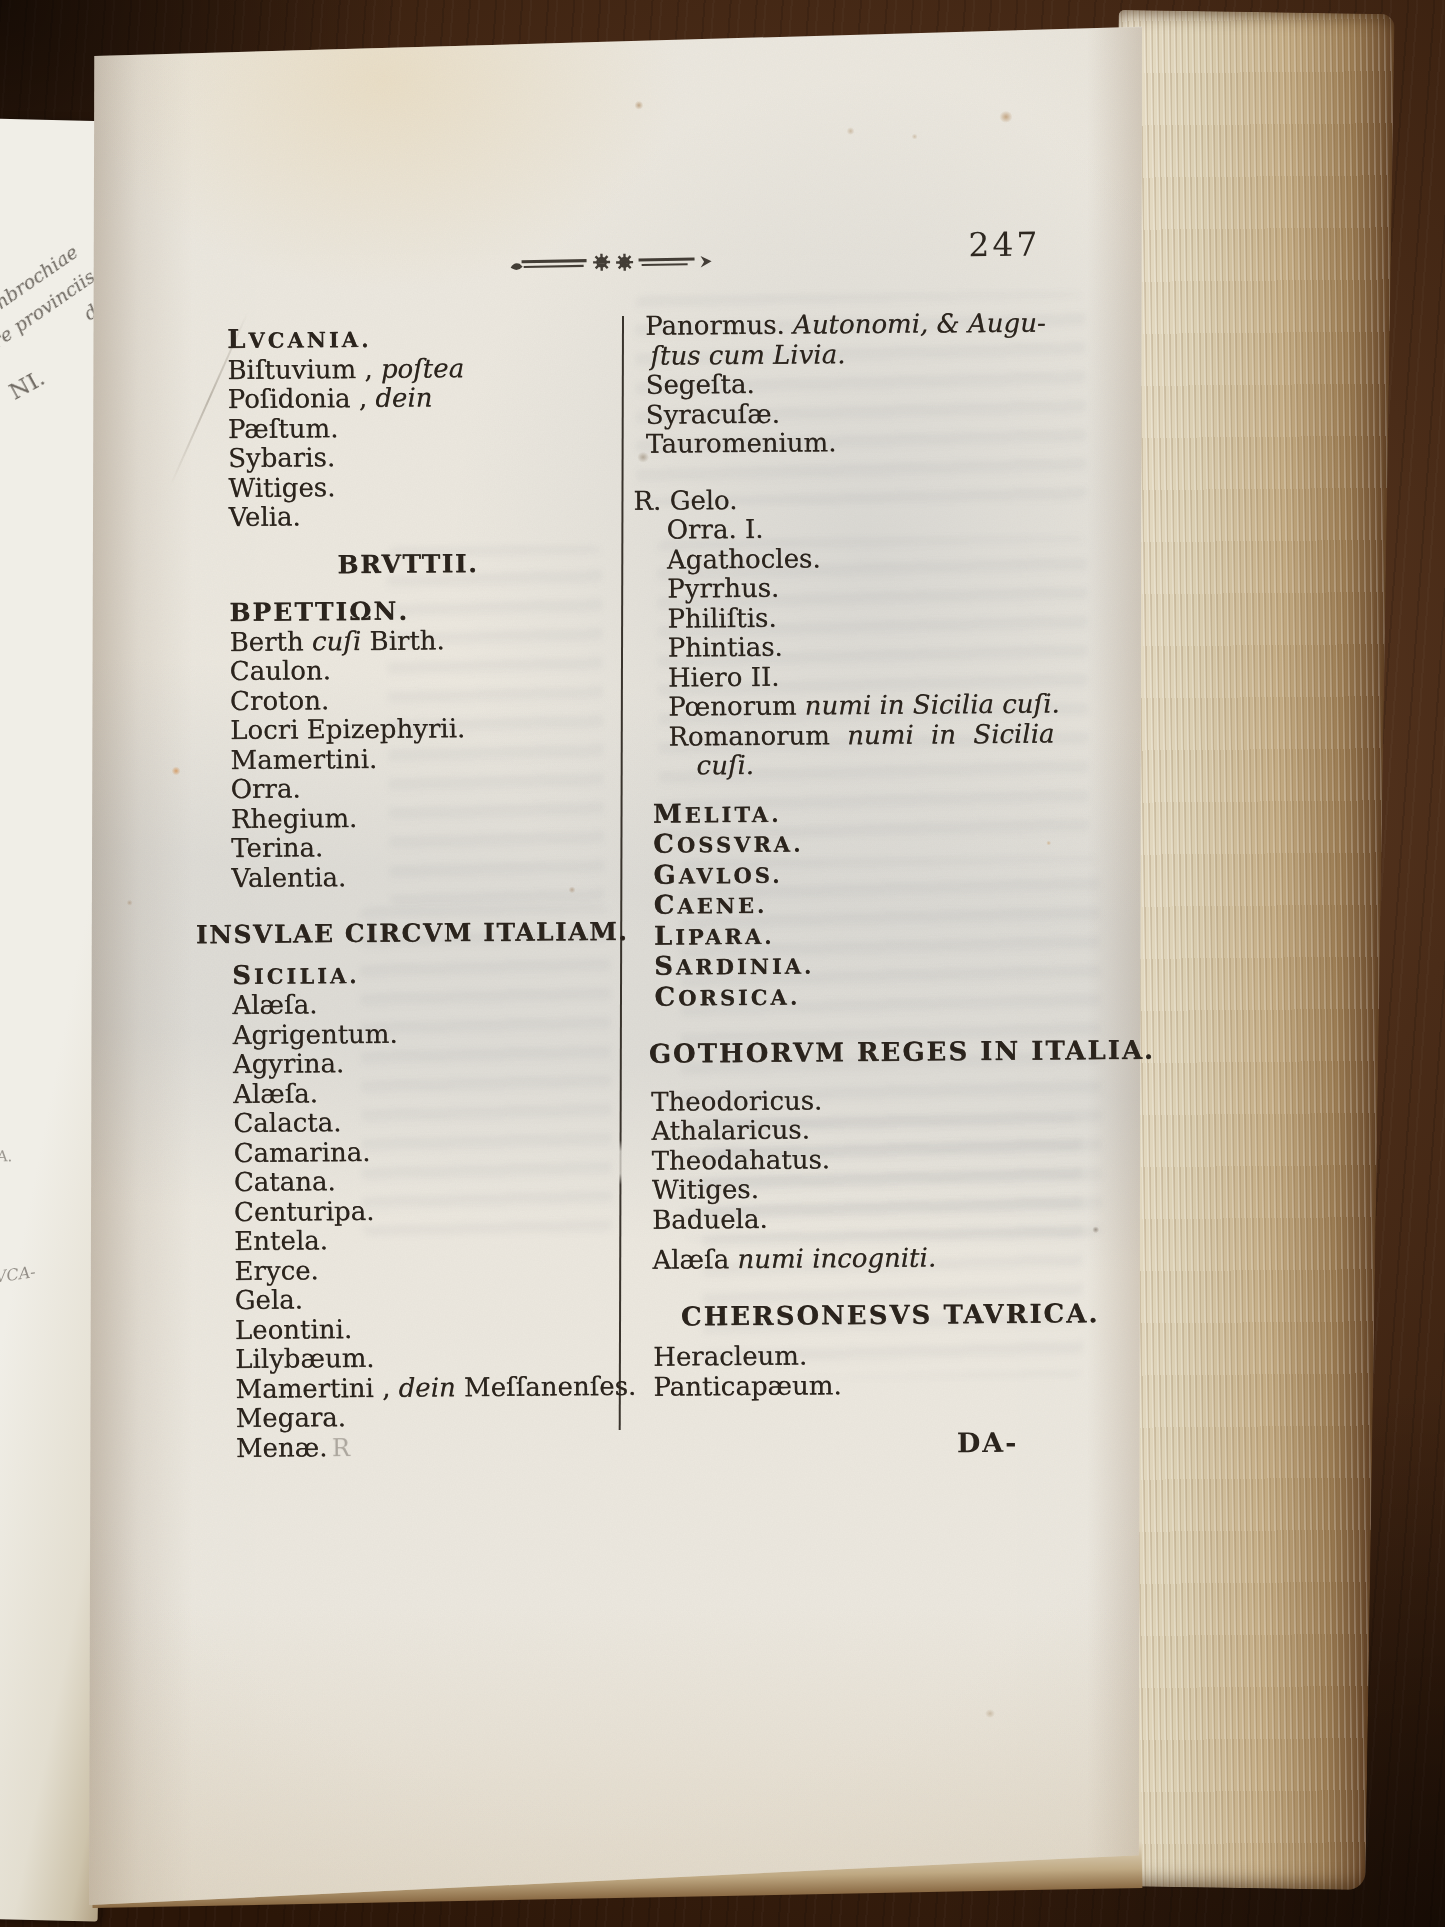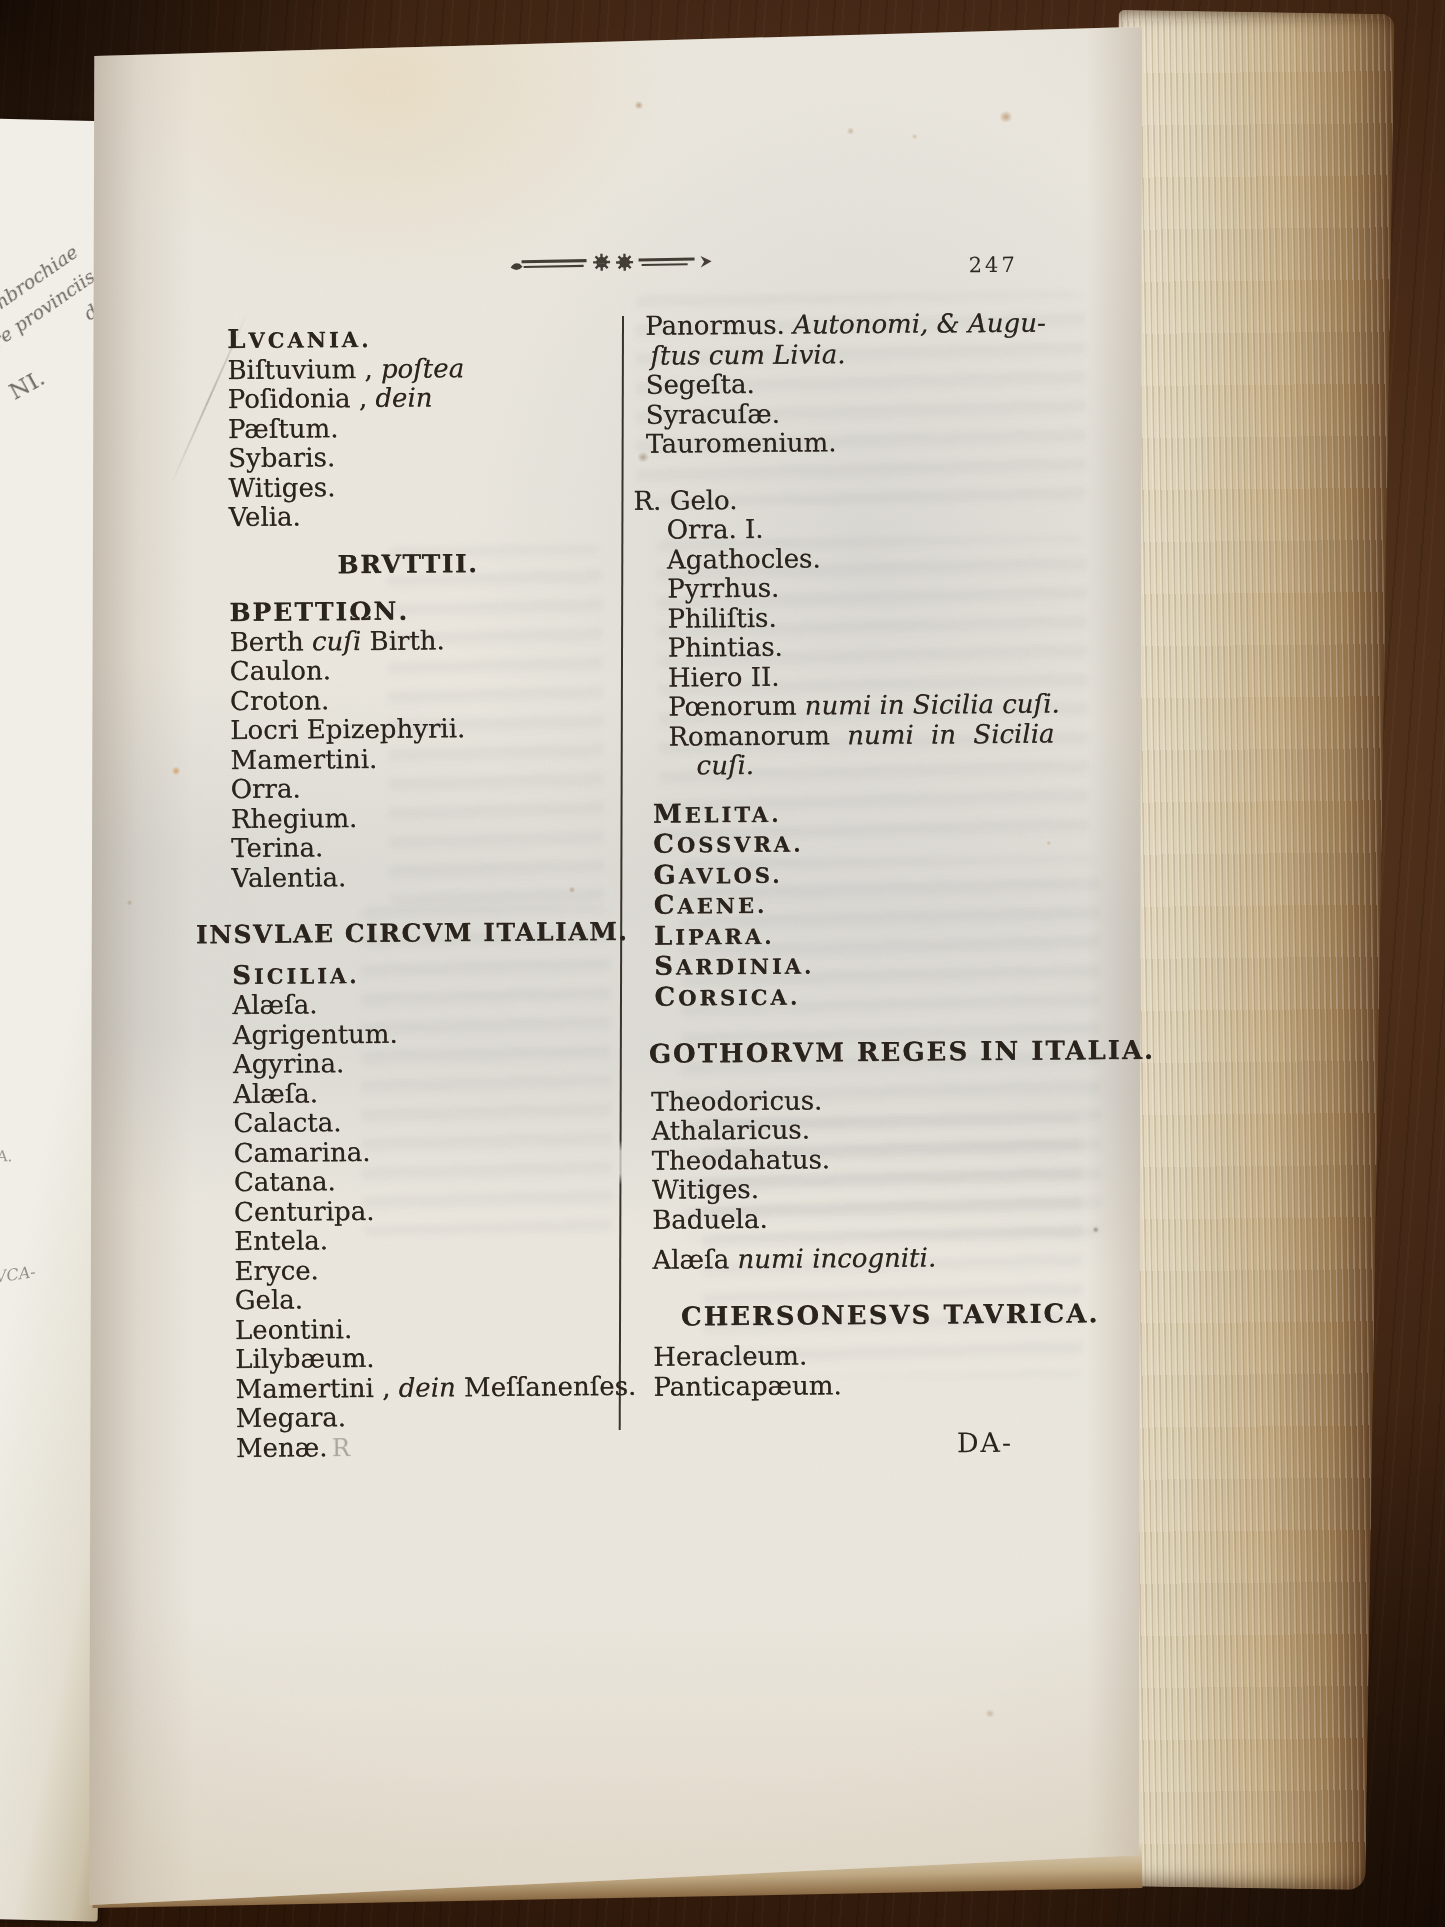--- a/index.html
+++ b/index.html
@@ -58,21 +58,21 @@
   .grain{position:absolute;inset:0;opacity:.5;pointer-events:none;}
   .crease{position:absolute;left:120px;top:280px;width:2px;height:190px;
     background:linear-gradient(180deg,transparent,rgba(120,110,95,0.4),transparent);
     transform:rotate(24deg);z-index:4;}
   
   .text-layer{position:absolute;inset:0;z-index:4;transform:rotate(-0.45deg);transform-origin:610px 950px;color:#2b241d;}
   .ghost{position:absolute;border-radius:10px;opacity:.55;filter:blur(3px);
     background:repeating-linear-gradient(179deg, rgba(100,106,118,0.11) 0 10px, rgba(100,106,118,0.03) 10px 15px, transparent 15px 29px);}
   .spot{position:absolute;border-radius:50%;}
   .ornament{position:absolute;left:514px;top:248px;width:214px;height:30px;opacity:.88;transform:rotate(-0.6deg);}
-  .page-number{position:absolute;left:974px;top:256px;font-size:21px;letter-spacing:3px;color:#2e2821;}
+  .page-number{position:absolute;left:974px;top:228px;font-size:33px;letter-spacing:3px;color:#2e2821;}
   .divider{position:absolute;left:627px;top:316px;width:2.4px;height:1114px;
     background:linear-gradient(180deg,#2a241d 0 74%, rgba(42,36,29,0.25) 75% 77%, #2a241d 78% 100%);
     transform:rotate(0.62deg);transform-origin:top left;opacity:.92;}
   .col{position:absolute;font-size:26px;line-height:29.5px;}
   .col-left{left:196px;top:322px;width:430px;}
   .col-right{left:648px;top:312px;width:456px;}
   .line{white-space:nowrap;text-shadow:0.25px 0.25px 0.35px rgba(40,32,24,0.65);}
   .col-left .line{padding-left:36px;}
   .col-right .line{padding-left:2px;}
   .it{font-style:italic;}
@@ -85,21 +85,21 @@
   .col-right .line.sc{padding-left:6px;}
   .line.ind1{padding-left:22px;}
   .line.ind2{padding-left:50px;}
   .line.ind-s{padding-left:7px;}
   .line.ind-c{padding-left:30px;font-weight:bold;letter-spacing:2px;font-size:26px;}
   .line.outdent{margin-left:-13px;}
   .line.wide{word-spacing:9px;}
   .line.g1{margin-top:11px;}
   .line.g2{margin-top:18px;}
   .line.g3{margin-top:27px;}
-  .catchword{position:absolute;left:953px;top:1430px;font-size:27px;letter-spacing:2px;font-weight:normal;color:#2b241d;}
+  .catchword{position:absolute;left:953px;top:1430px;font-size:27px;letter-spacing:2px;font-weight:bold;color:#2b241d;}
   .signature{position:absolute;left:328px;top:1432px;font-size:24px;color:rgba(70,62,54,0.38);filter:blur(0.6px);}
 </style>
 </head>
 <body>
 
 <div class="scene">
 
   <div class="fore-edge"></div>
 
   <div class="left-page">

